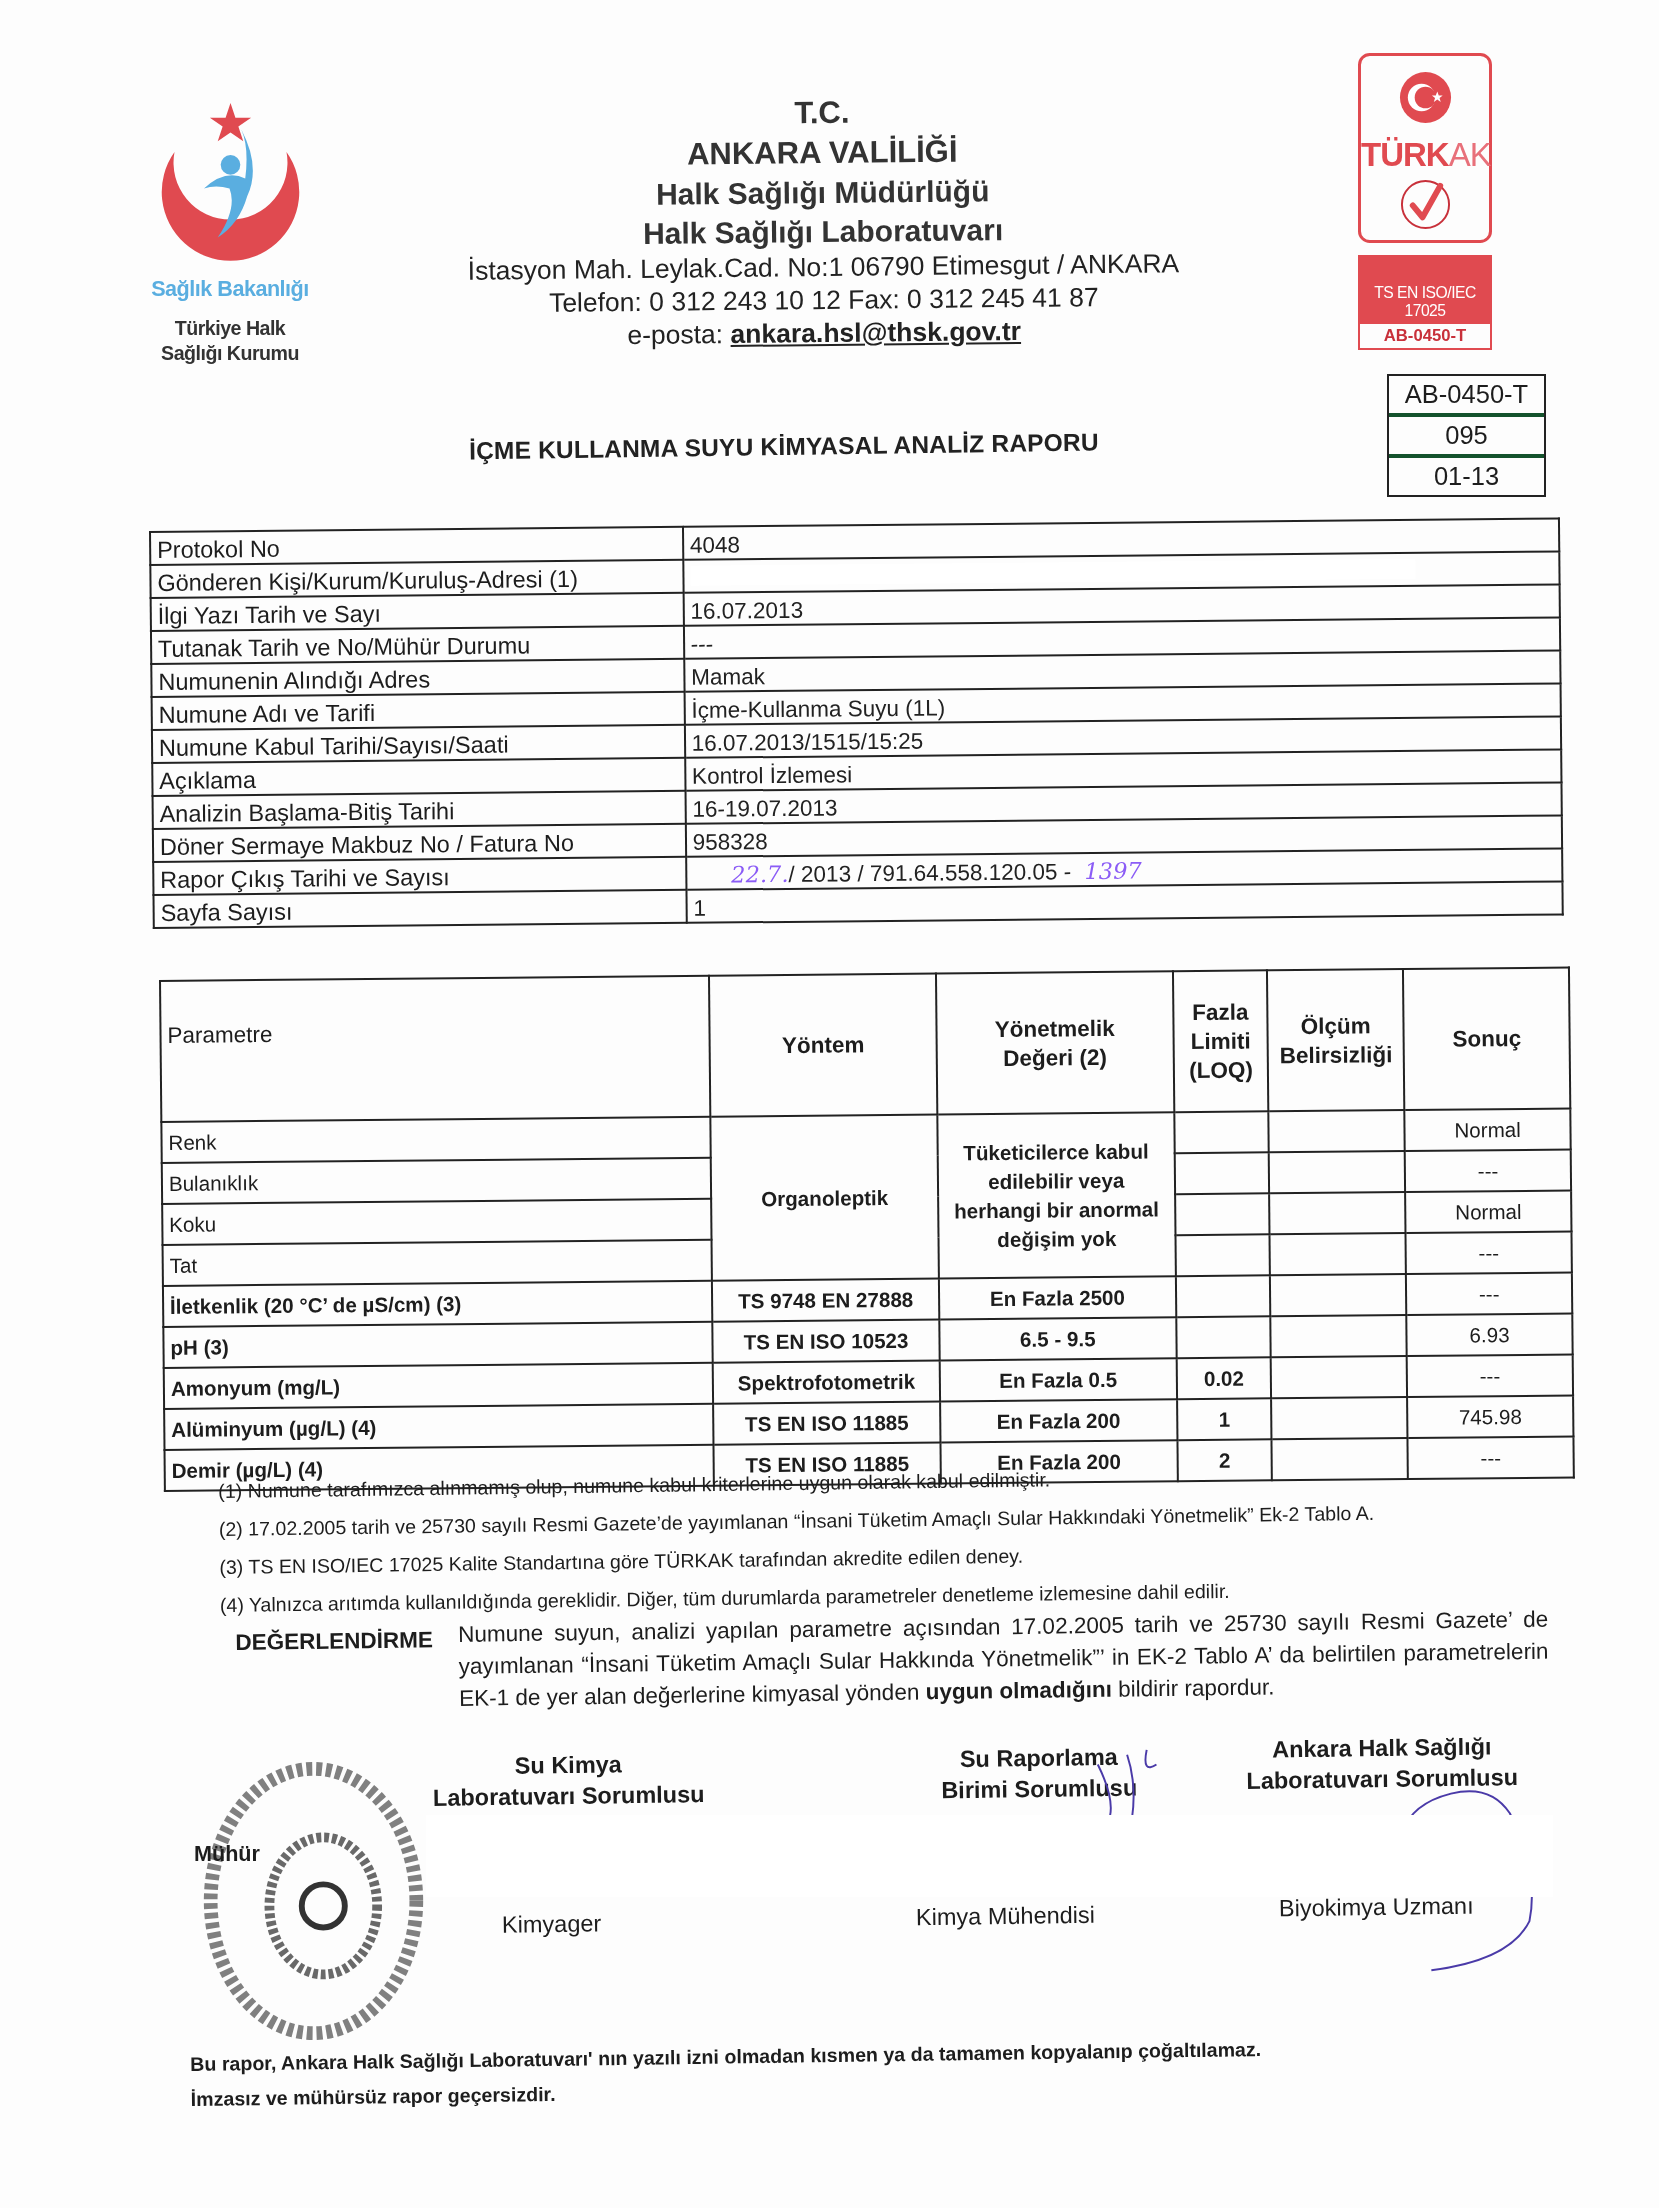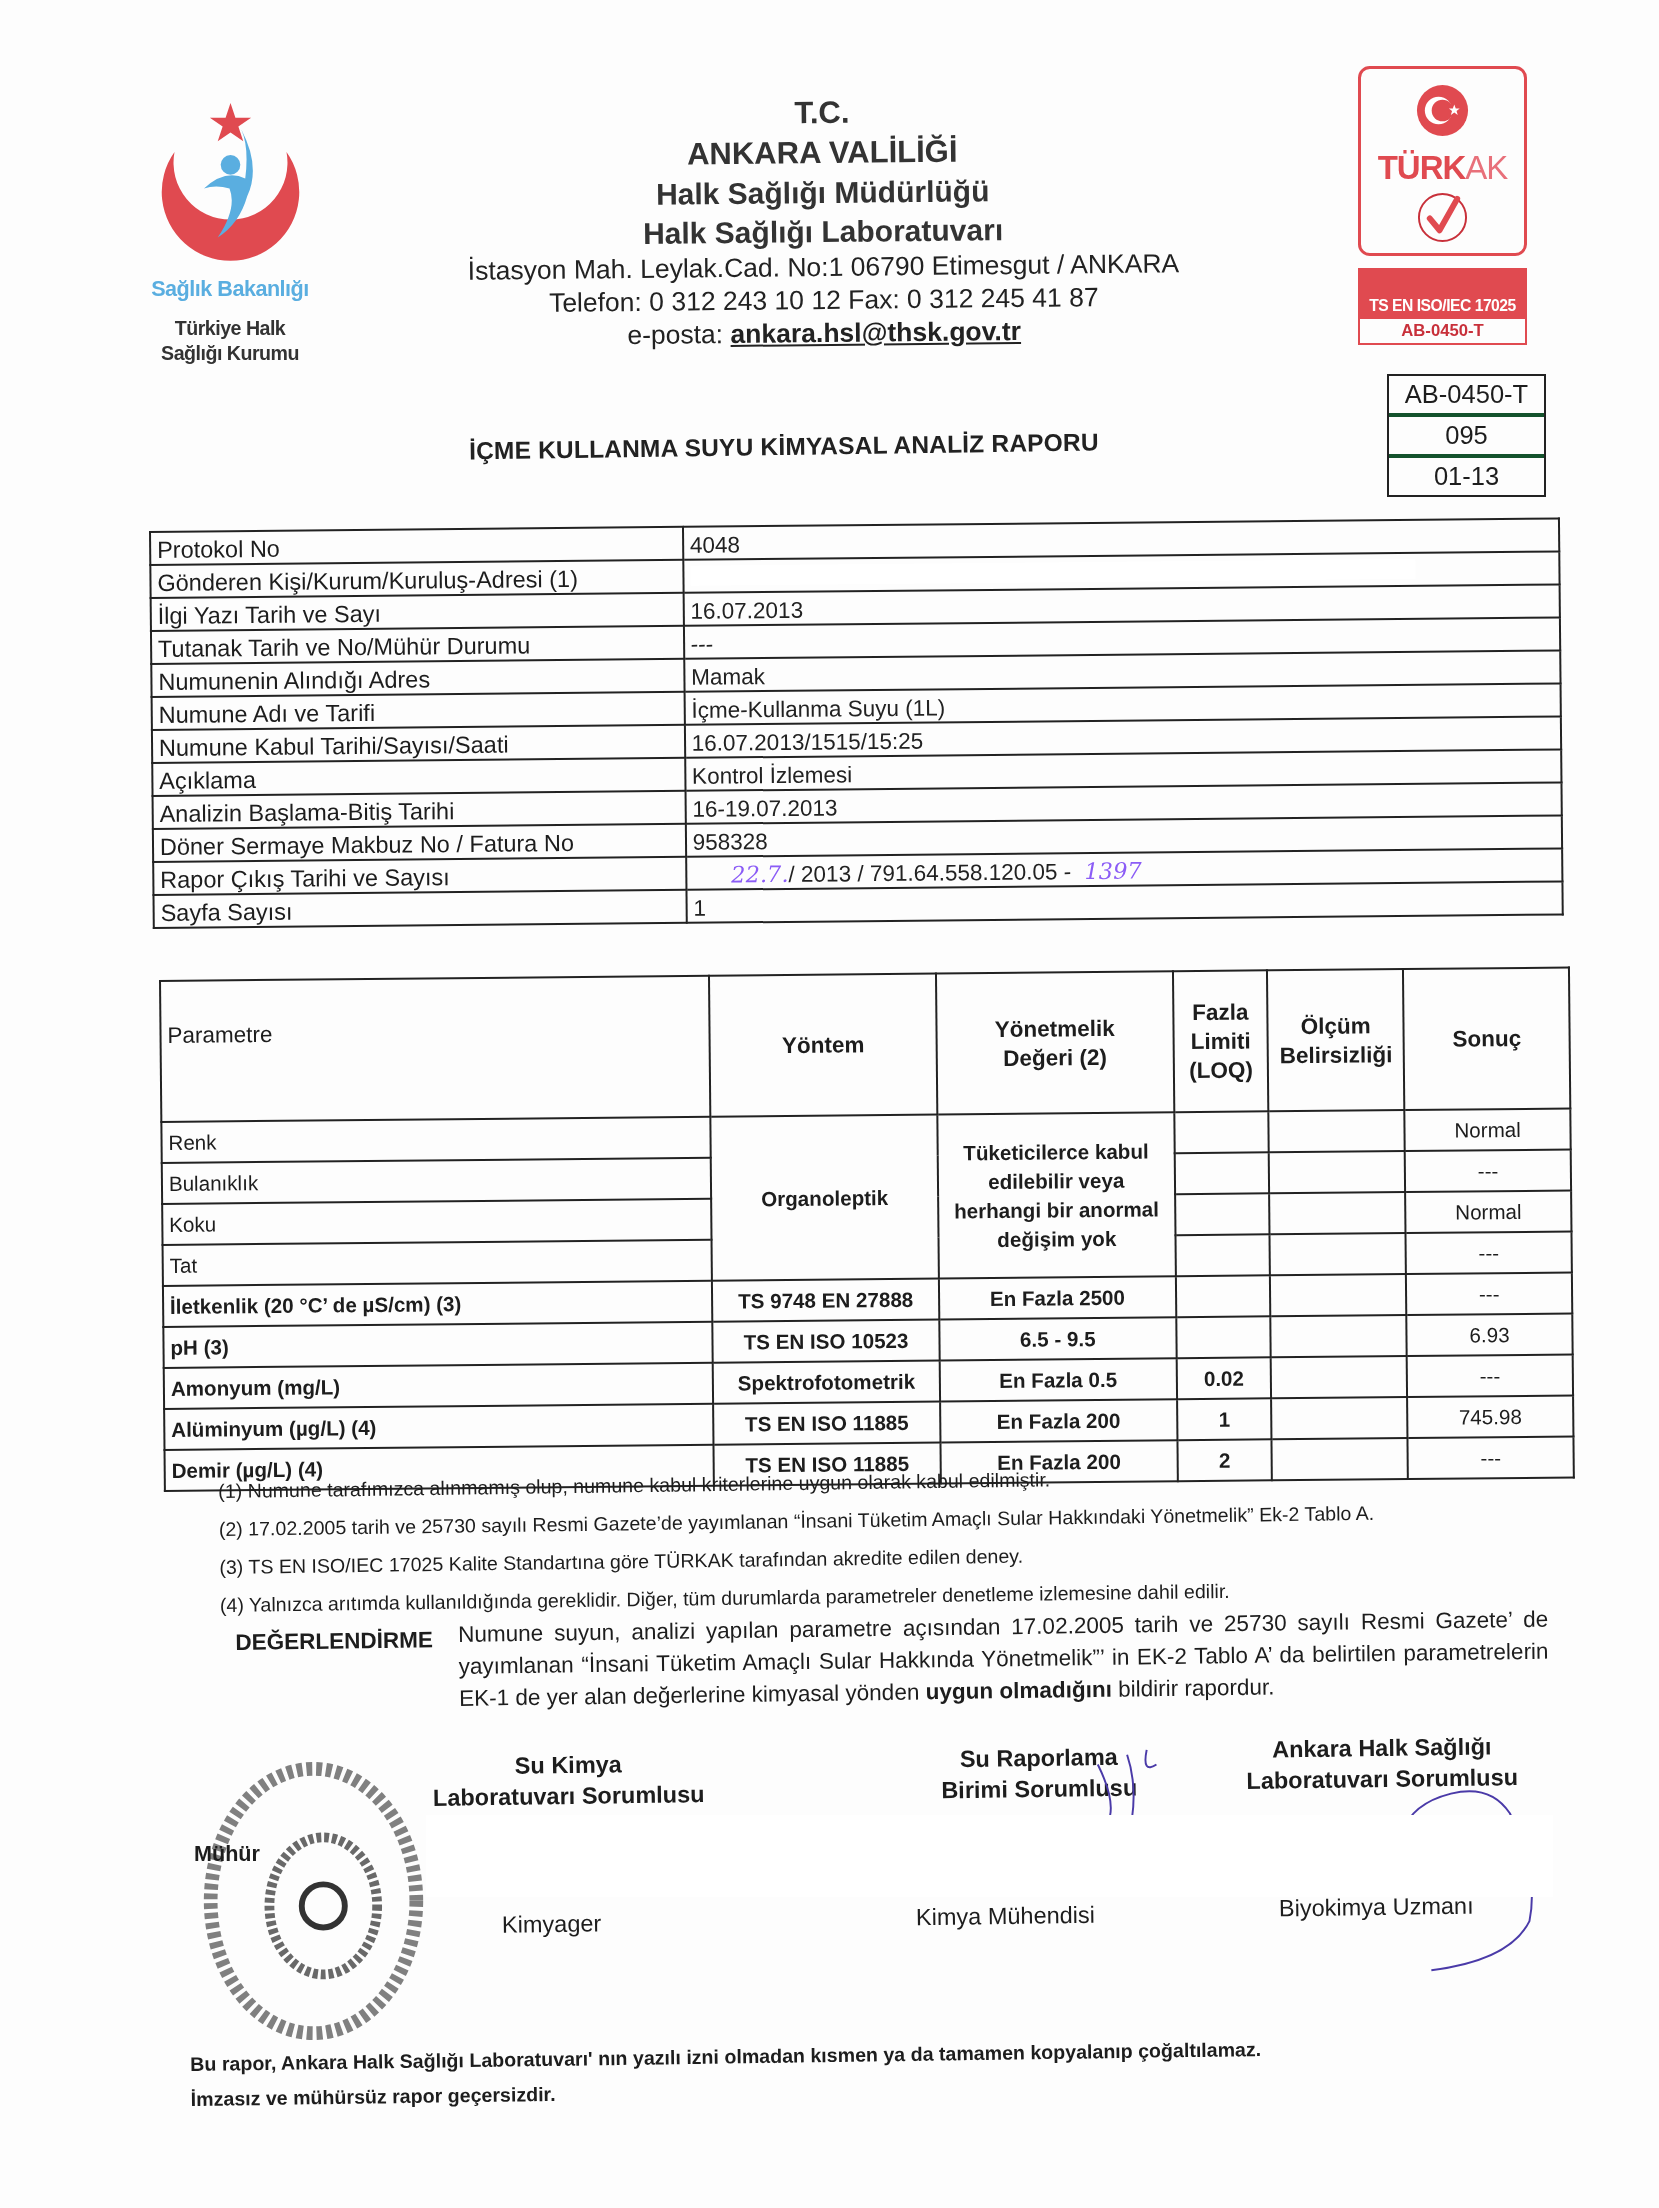--- a/index.html
+++ b/index.html
@@ -14,25 +14,25 @@
 
   
   .header { position: absolute; left: 431px; top: 93px; width: 784px; text-align: center; transform: rotate(-0.6deg); }
   .header .h1 { font-size: 31px; font-weight: bold; color: #333; line-height: 39px; }
   .header .h2 { font-size: 31px; font-weight: bold; color: #333; line-height: 41px; }
   .header .h3 { font-size: 30px; font-weight: bold; color: #333; line-height: 39px; }
   .header .addr { font-size: 26.5px; color: #222; line-height: 33px; }
   .header .email a { color: #222; font-weight: bold; text-decoration: underline; }
 
   
-  .turkak { position: absolute; left: 1358px; top: 66px; width: 169px; }
+  .turkak { position: absolute; left: 1358px; top: 53px; width: 134px; }
   .turkak .box { border: 3.9px solid #e04a50; border-radius: 11.8px; height: 184px; text-align: center; position: relative; }
   .turkak .word { font-size: 33px; font-weight: bold; color: #e04a50; letter-spacing: -1px; margin-top: 7.8px; }
   .turkak .word .ak { font-weight: normal; color: #e8707a; }
-  .turkak .band { background: #e04a50; color: #fff; font-weight: bold; font-size: 15.7px; margin-top: 11.8px; padding: 29px 0 3.9px; text-align: center; letter-spacing: -0.5px; }
+  .turkak .band { background: #e04a50; color: #fff; font-weight: normal; font-size: 15.7px; margin-top: 11.8px; padding: 29px 0 3.9px; text-align: center; letter-spacing: -0.5px; }
   .turkak .code { border: 2px solid #e04a50; border-top: none; color: #c8303a; font-weight: bold; font-size: 16.7px; text-align: center; padding: 2px 0; }
 
   
   .codebox { position: absolute; left: 1387px; top: 374px; width: 155px; border: 2px solid #222; }
   .codebox div { border-top: 4px solid #14532d; text-align: center; font-size: 25.5px; height: 37px; line-height: 37px; }
   .codebox div:first-child { border-top: none; }
 
   .title { position: absolute; left: 469px; top: 433px; font-size: 24.5px; font-weight: bold; color: #222; transform: rotate(-0.8deg); letter-spacing: 0.2px; }
 
   

